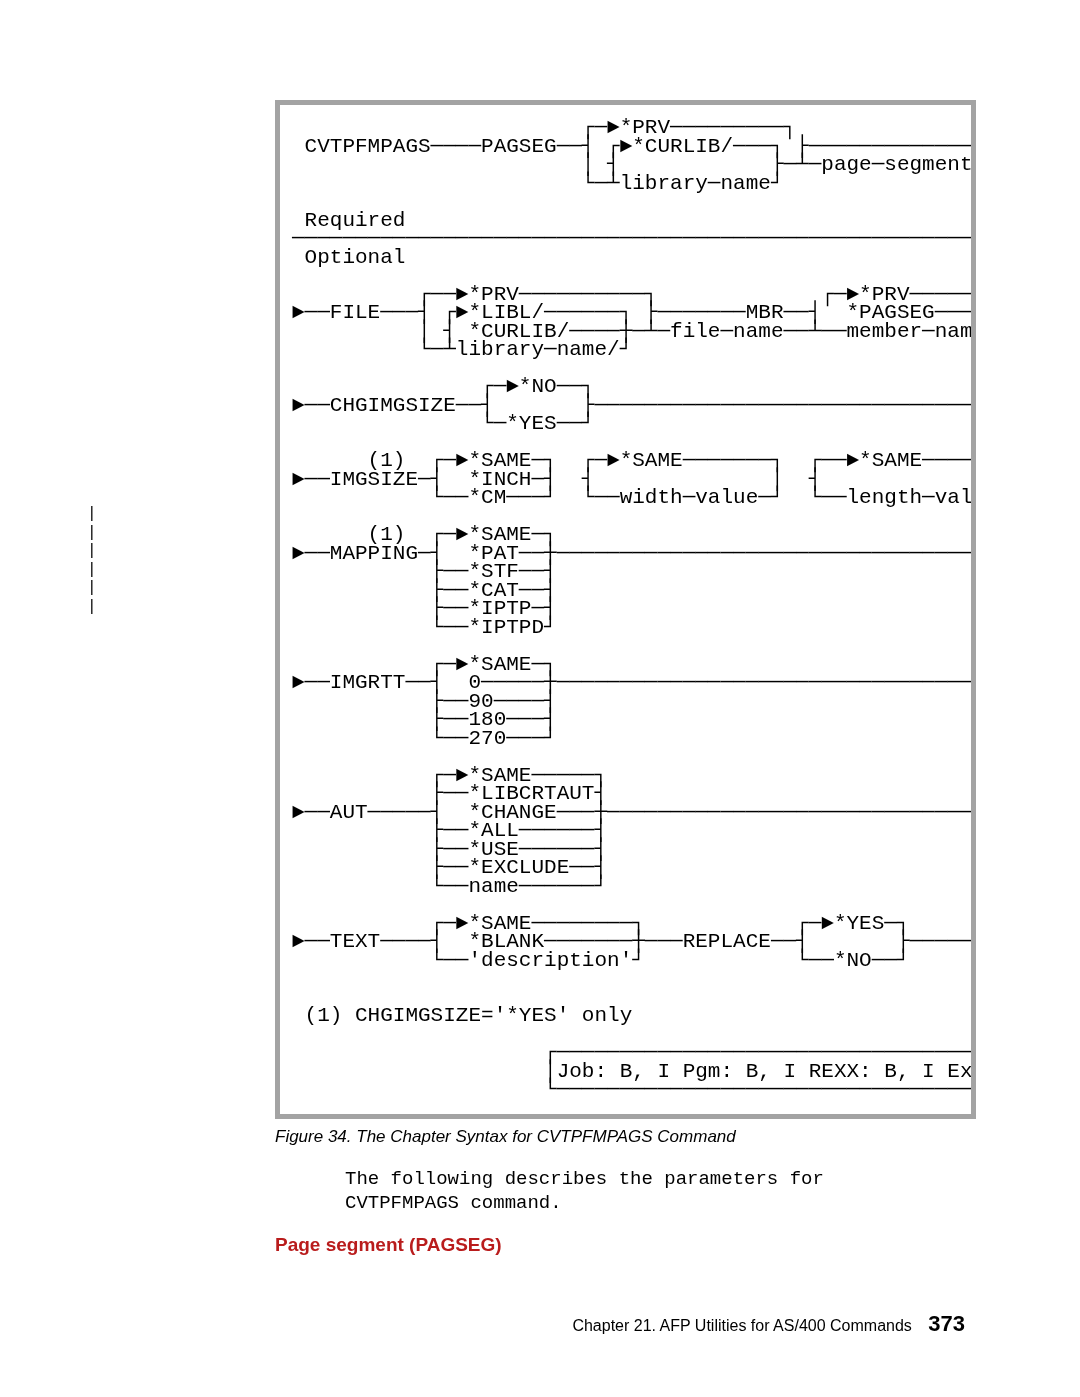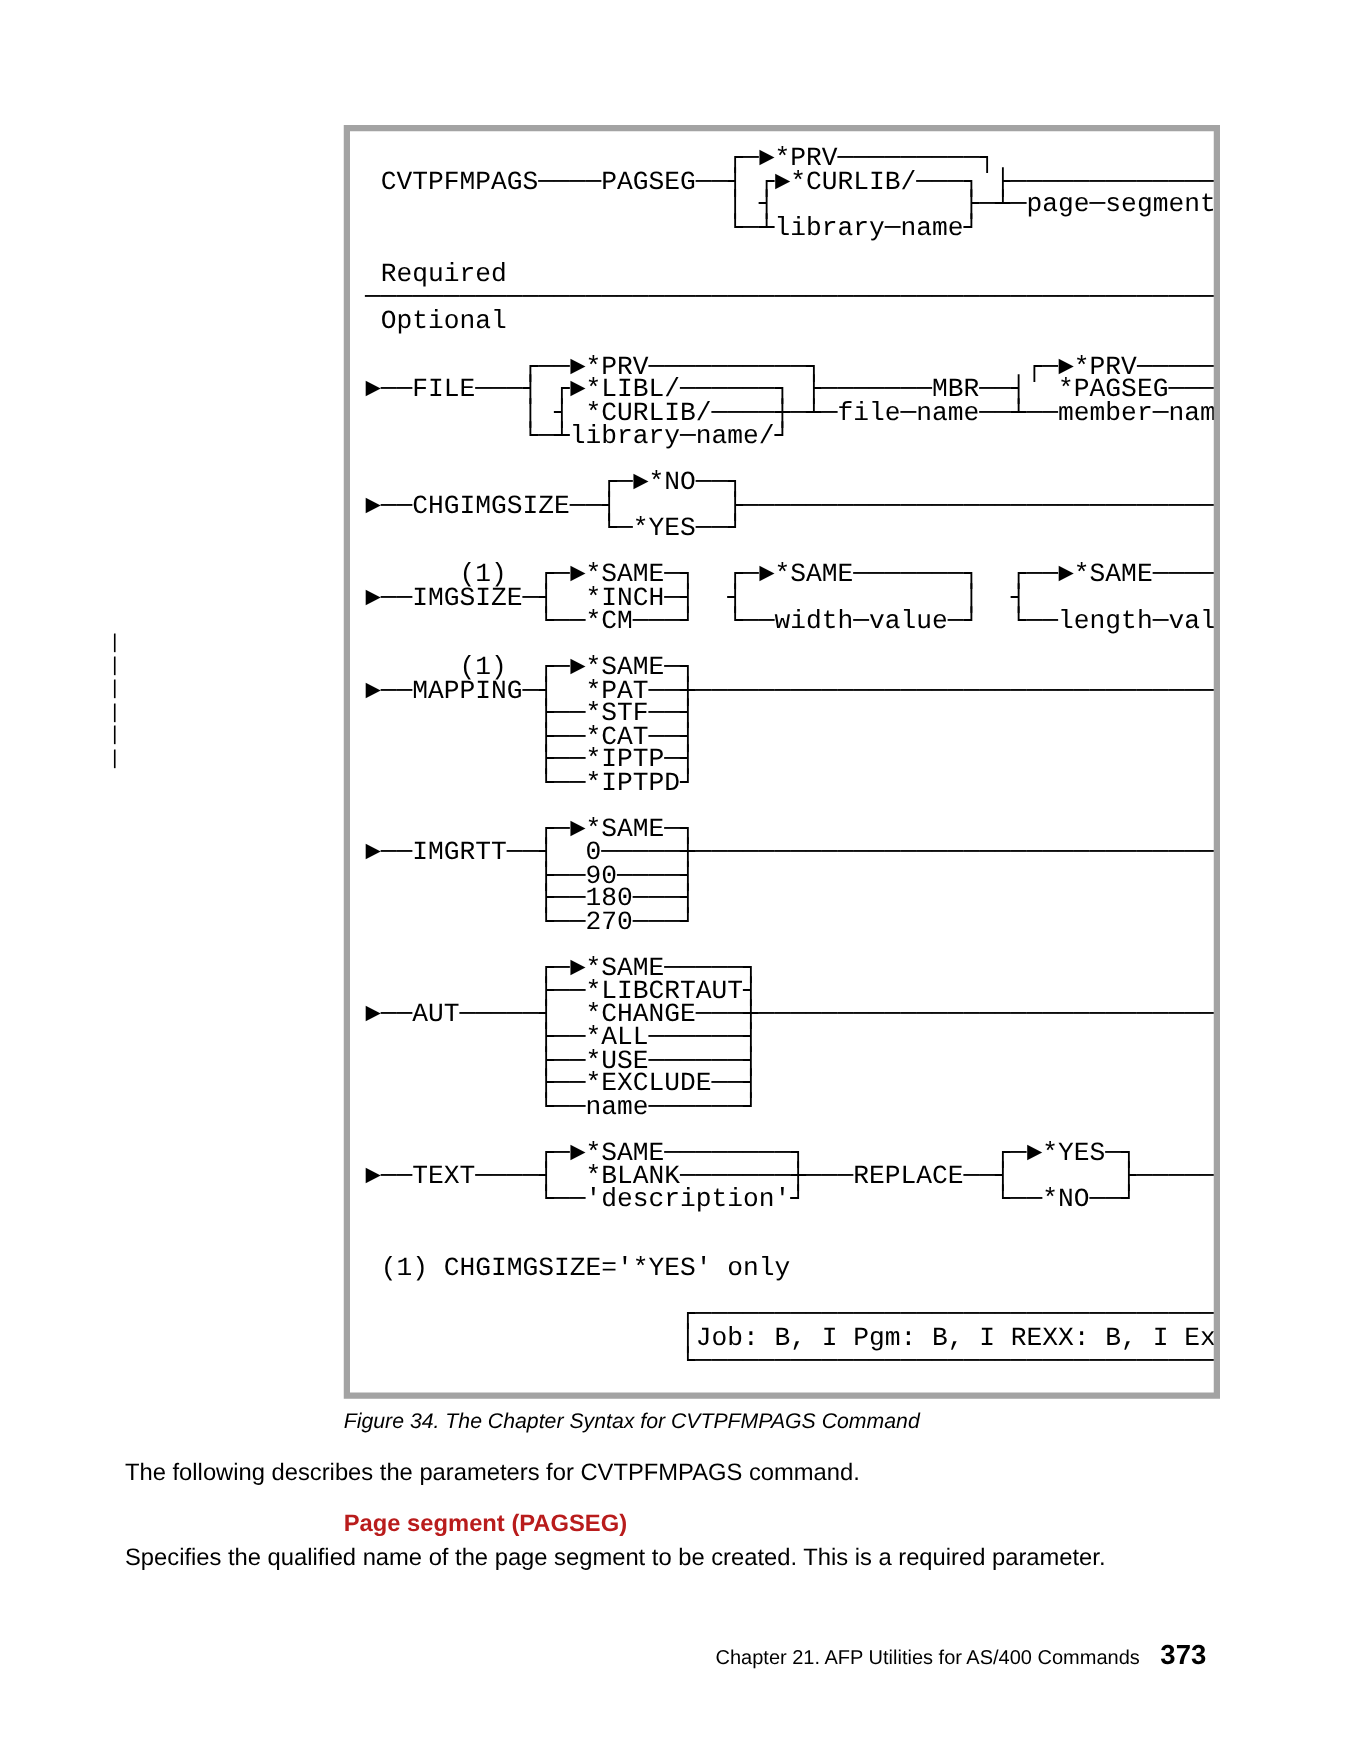--- a/index.html
+++ b/index.html
@@ -40,24 +40,26 @@
   .caption {
     margin-left: 175px;
     margin-top: 8px;
     font-style: italic;
     font-size: 17px;
   }
   .caption .fignum {
     display: inline;
   }
   .body-text {
+    margin-left: 245px;
     margin-right: 50px;
     margin-top: 20px;
     font-size: 19px;
     line-height: 1.3;
+    font-family: Liberation Mono, monospace;
   }
   .heading-red {
     margin-left: 175px;
     margin-top: 18px;
     color: #b91c1c;
     font-weight: 700;
     font-size: 19px;
   }
   .footer {
     position: absolute;
@@ -139,20 +141,19 @@
 
   <div class="caption">
     <span class="fignum">Figure 34.</span>
     <span> </span><span>The Chapter Syntax for CVTPFMPAGS Command</span>
   </div>
 
   <div class="body-text">The following describes the parameters for CVTPFMPAGS command.</div>
 
   <div class="heading-red">Page segment (PAGSEG)</div>
 
-  <div class="body-text" style="margin-top:4px;">Specifies the qualified name of the page segment to be created.  This is a required parameter.</div>
 
   <div class="footer">
     <span>Chapter 21.  AFP Utilities for AS/400 Commands</span>
     <span class="pnum">373</span>
   </div>
 
 </div>
 
 </body></html>

